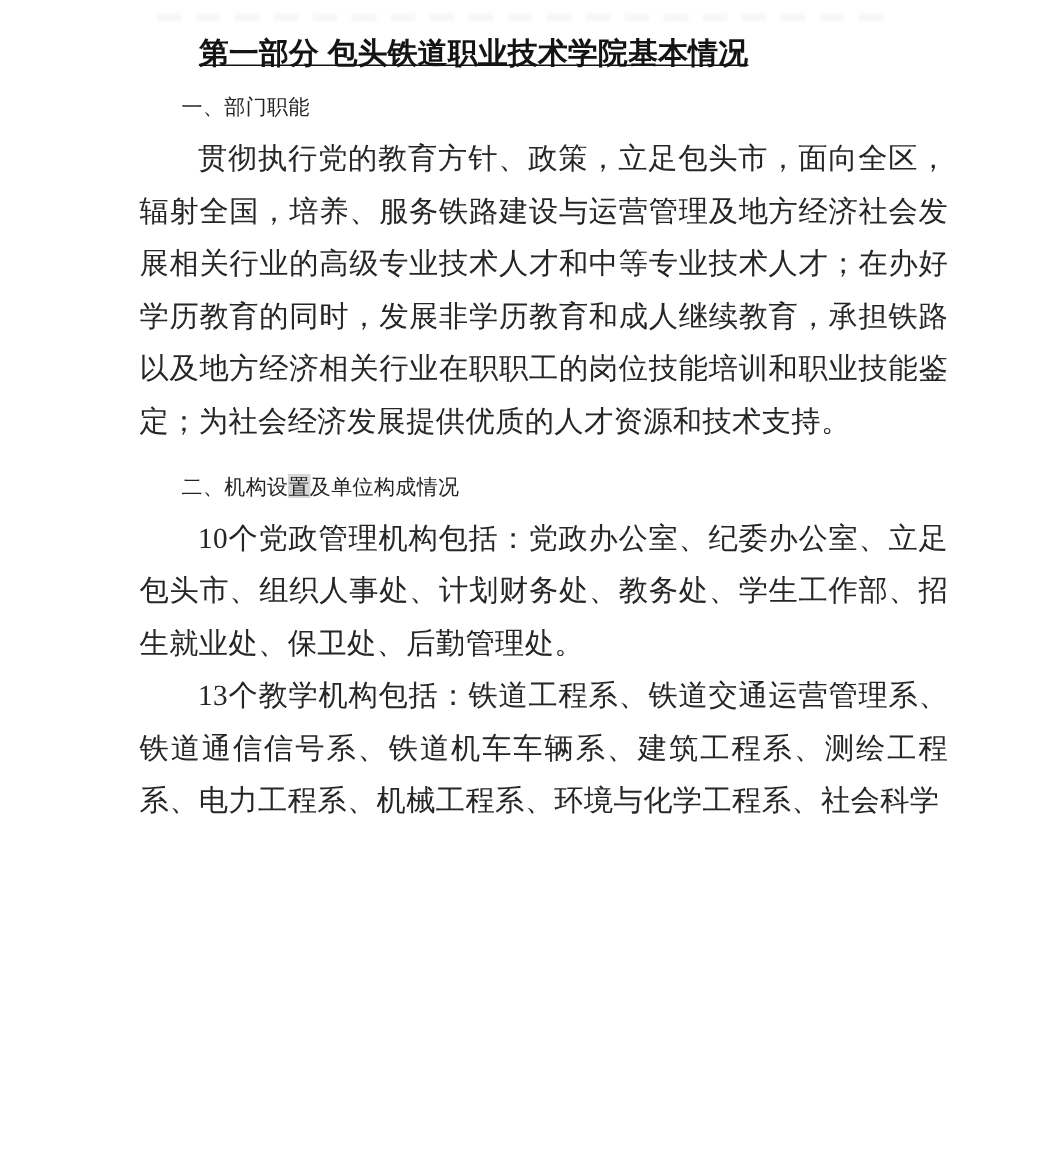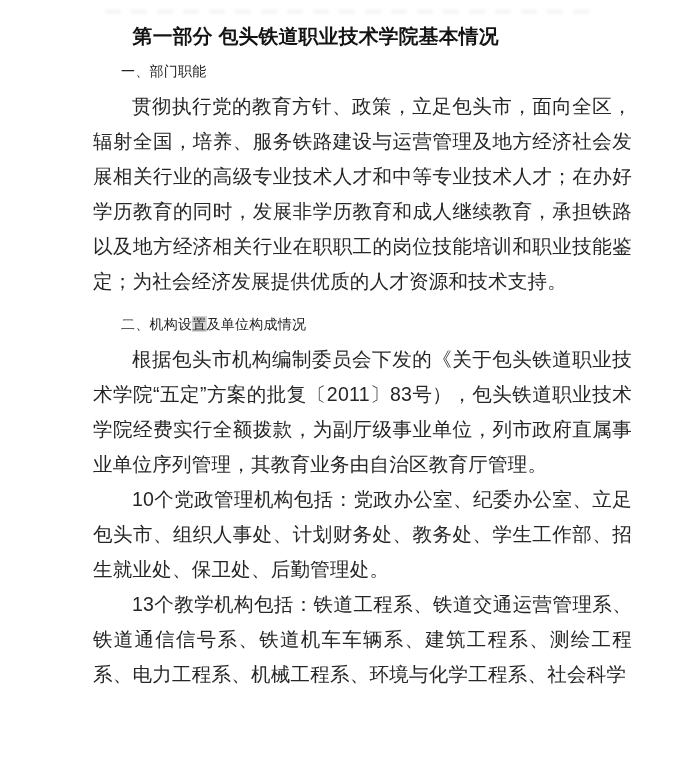--- a/index.html
+++ b/index.html
@@ -43,38 +43,40 @@
     line-height: 35px;
   }
   .doc-title {
     margin: 0;
     font-size: 19.8px;
     font-weight: bold;
     color: #141414;
     text-indent: 2em;
     line-height: 35px;
     white-space: nowrap;
+    text-decoration: underline;
   }
   .section-heading {
     margin: 0;
     font-size: 14px;
     font-weight: normal;
     color: #242424;
     text-indent: 2em;
     line-height: 35px;
   }
   .section-heading.spaced {
     margin-top: 8px;
   }
   .para {
     margin: 0;
     text-indent: 2em;
     text-align: justify;
     text-justify: inter-ideograph;
     word-break: break-all;
+    font-family: Liberation Serif, serif;
   }
   .hl {
     background: #d7d7d7;
   }
 </style>
 </head>
 <body>
 
 <div class="page">
 
@@ -83,21 +85,20 @@
   <div class="content">
 
     <h1 class="doc-title">第一部分 包头铁道职业技术学院基本情况</h1>
 
     <h2 class="section-heading">一、部门职能</h2>
 
     <p class="para">贯彻执行党的教育方针、政策，立足包头市，面向全区，辐射全国，培养、服务铁路建设与运营管理及地方经济社会发展相关行业的高级专业技术人才和中等专业技术人才；在办好学历教育的同时，发展非学历教育和成人继续教育，承担铁路以及地方经济相关行业在职职工的岗位技能培训和职业技能鉴定；为社会经济发展提供优质的人才资源和技术支持。</p>
 
     <h2 class="section-heading spaced"><span>二、机构设</span><span class="hl">置</span><span>及单位构成情况</span></h2>
 
-    <p class="para">根据包头市机构编制委员会下发的《关于包头铁道职业技术学院“五定”方案的批复〔2011〕83号），包头铁道职业技术学院经费实行全额拨款，为副厅级事业单位，列市政府直属事业单位序列管理，其教育业务由自治区教育厅管理。</p>
 
 
     <p class="para">10个党政管理机构包括：党政办公室、纪委办公室、立足包头市、组织人事处、计划财务处、教务处、学生工作部、招生就业处、保卫处、后勤管理处。</p>
 
     <p class="para">13个教学机构包括：铁道工程系、铁道交通运营管理系、铁道通信信号系、铁道机车车辆系、建筑工程系、测绘工程系、电力工程系、机械工程系、环境与化学工程系、社会科学</p>
 
   </div>
 </div>
 
 </body></html>

